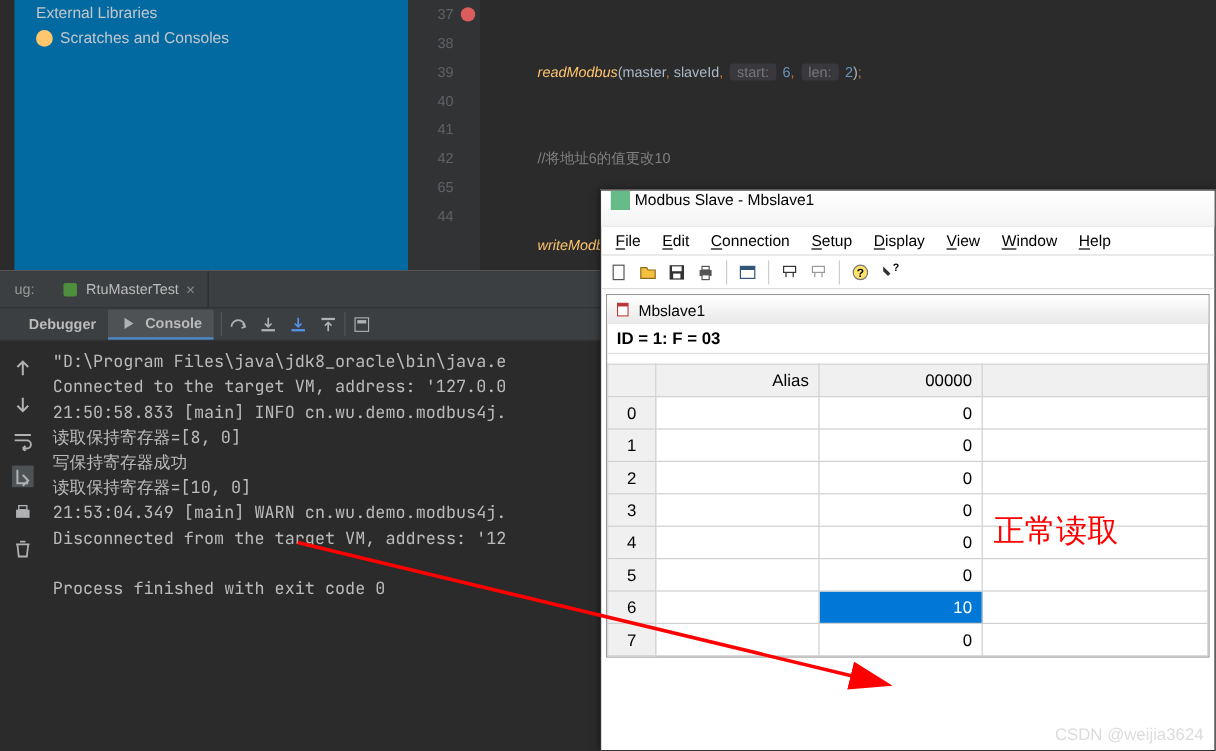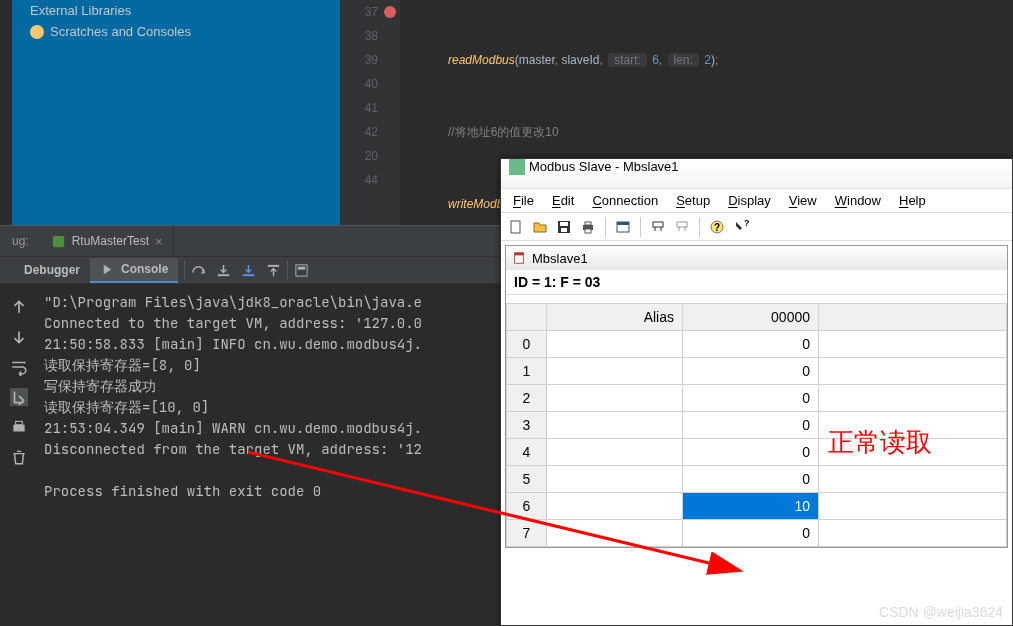--- a/index.html
+++ b/index.html
@@ -81,21 +81,21 @@
 </div>
 
 <div class="editor">
   <div class="gutter">
     <div class="ln"><span>37</span><span class="bp"></span></div>
     <div class="ln">38</div>
     <div class="ln">39</div>
     <div class="ln">40</div>
     <div class="ln">41</div>
     <div class="ln">42</div>
-    <div class="ln">20</div>
+    <div class="ln">65</div>
     <div class="ln">44</div>
   </div>
   <div class="code">
     <div class="row">            <span class="tok-call">readModbus</span><span class="tok-brace">(</span><span class="tok-brace">master</span><span class="tok-punc">, </span><span class="tok-brace">slaveId</span><span class="tok-punc">, </span><span class="tok-hint">start:</span> <span class="tok-num">6</span><span class="tok-punc">, </span><span class="tok-hint">len:</span> <span class="tok-num">2</span><span class="tok-brace">)</span><span class="tok-punc">;</span></div>
     <div class="row">            <span class="tok-com">//将地址6的值更改10</span></div>
     <div class="row">            <span class="tok-call">writeModbus</span><span class="tok-brace">(</span><span class="tok-brace">master</span><span class="tok-punc">, </span><span class="tok-brace">slaveId</span><span class="tok-punc">, </span><span class="tok-hint">offset:</span> <span class="tok-num">6</span><span class="tok-punc">, </span><span class="tok-hint">value:</span> <span class="tok-num">10</span><span class="tok-brace">)</span><span class="tok-punc">;</span></div>
     <div class="row">            <span class="tok-com">//再读取保持寄存器</span></div>
     <div class="row">            <span class="tok-call">readModbus</span><span class="tok-brace">(</span><span class="tok-brace">master</span><span class="tok-punc">, </span><span class="tok-brace">slaveId</span><span class="tok-punc">, </span><span class="tok-hint">start:</span> <span class="tok-num">6</span><span class="tok-punc">, </span><span class="tok-hint">len:</span> <span class="tok-num">2</span><span class="tok-brace">)</span><span class="tok-punc">;</span></div>
     <div class="row">            <span class="tok-com">//关闭</span></div>
     <div class="row"></div>

